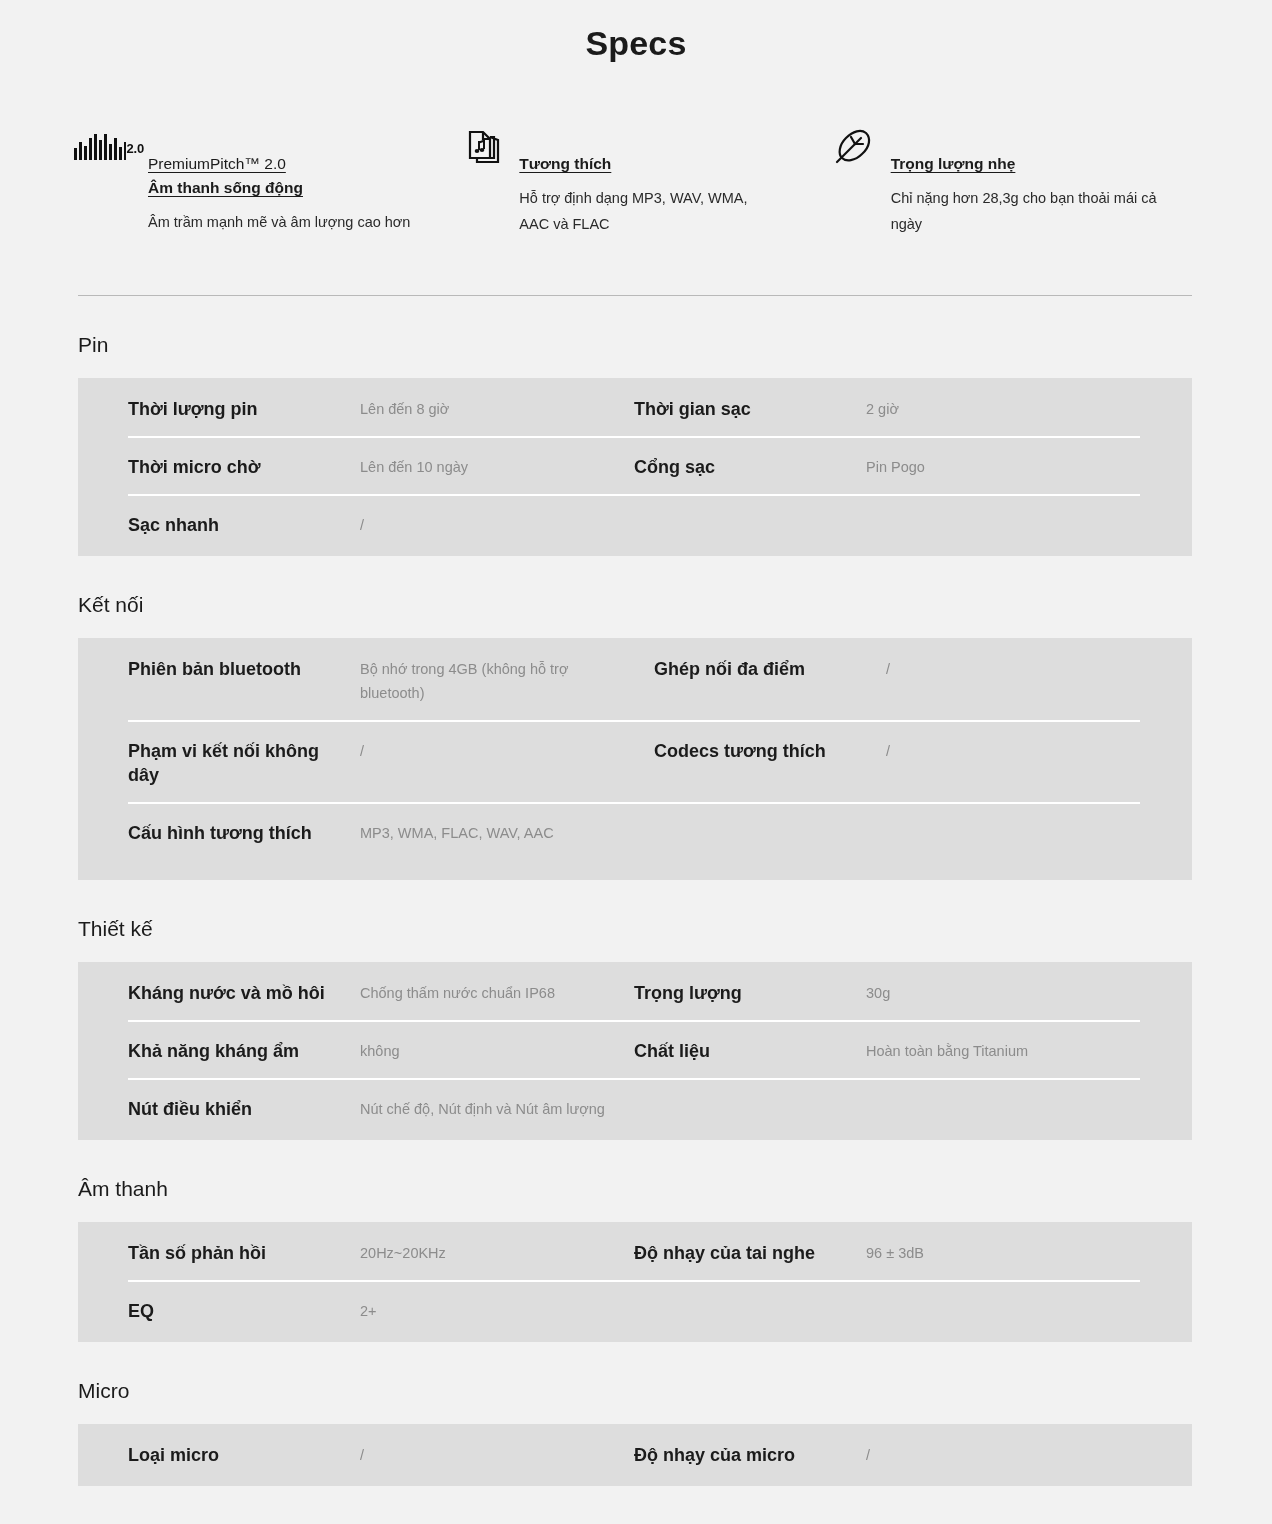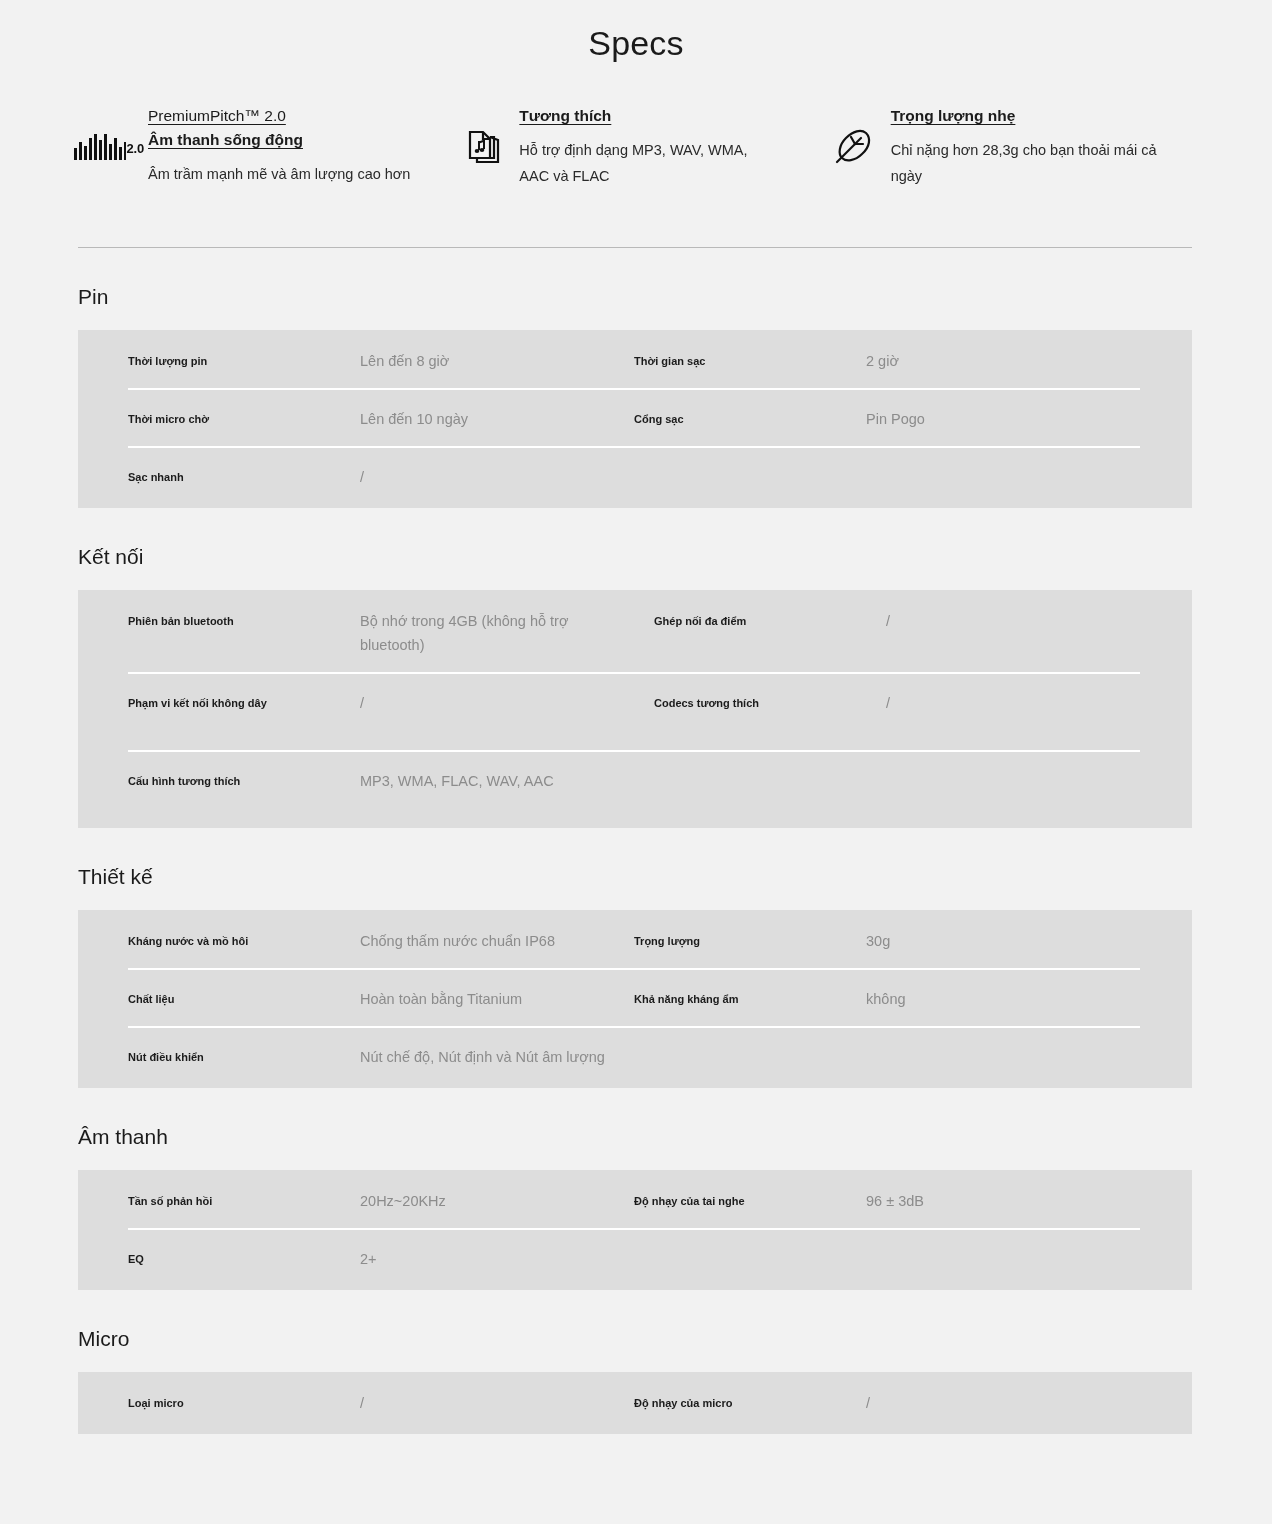--- a/index.html
+++ b/index.html
@@ -19,21 +19,21 @@
   .page {
     width: 1272px;
     position: relative;
     padding-bottom: 30px;
   }
 
   
   .page-title {
     text-align: center;
     font-size: 34px;
-    font-weight: 400;
+    font-weight: 700;
     color: #1b1b1b;
     letter-spacing: 0.2px;
     margin: 0;
     padding-top: 22px;
     line-height: 42px;
   }
 
   
   .features {
     display: flex;
@@ -51,20 +51,21 @@
     min-width: 62px;
     height: 62px;
     display: flex;
     align-items: center;
     justify-content: center;
     margin-top: 14px;
   }
   .feature-body {
     padding-left: 8px;
     padding-top: 2px;
+    margin-top: 48px;
   }
   .feature-heading {
     font-size: 15.5px;
     line-height: 24px;
     color: #1b1b1b;
     text-decoration: underline;
     text-underline-offset: 3px;
     font-weight: 400;
   }
   .feature-heading.strong {
@@ -118,21 +119,21 @@
   }
   .spec-row + .spec-row { border-top: 2px solid #ffffff; }
   .spec-cell {
     display: flex;
     width: 50%;
     align-items: flex-start;
   }
   .spec-key {
     width: 232px;
     min-width: 232px;
-    font-size: 11px;
+    font-size: 18px;
     font-weight: 700;
     color: #1b1b1b;
     line-height: 24px;
     padding-right: 10px;
   }
   .spec-val {
     font-size: 14.5px;
     font-weight: 400;
     color: #8c8c8c;
     line-height: 24px;
@@ -299,27 +300,27 @@
                 <div class="spec-key">Kháng nước và mồ hôi</div>
                 <div class="spec-val">Chống thấm nước chuẩn IP68</div>
               </div>
               <div class="spec-cell">
                 <div class="spec-key">Trọng lượng</div>
                 <div class="spec-val">30g</div>
               </div>
             </div>
             <div class="spec-row">
               <div class="spec-cell">
+                <div class="spec-key">Khả năng kháng ẩm</div>
+                <div class="spec-val">không</div>
+              </div>
+              <div class="spec-cell">
                 <div class="spec-key">Chất liệu</div>
                 <div class="spec-val">Hoàn toàn bằng Titanium</div>
               </div>
-              <div class="spec-cell">
-                <div class="spec-key">Khả năng kháng ẩm</div>
-                <div class="spec-val">không</div>
-              </div>
             </div>
             <div class="spec-row">
               <div class="spec-cell">
                 <div class="spec-key">Nút điều khiển</div>
                 <div class="spec-val">Nút chế độ, Nút định và Nút âm lượng</div>
               </div>
               <div class="spec-cell">
                 <div class="spec-key"></div>
                 <div class="spec-val"></div>
               </div>

